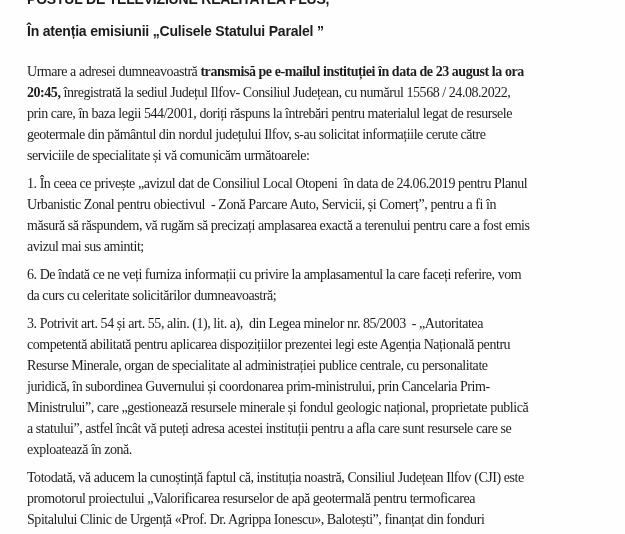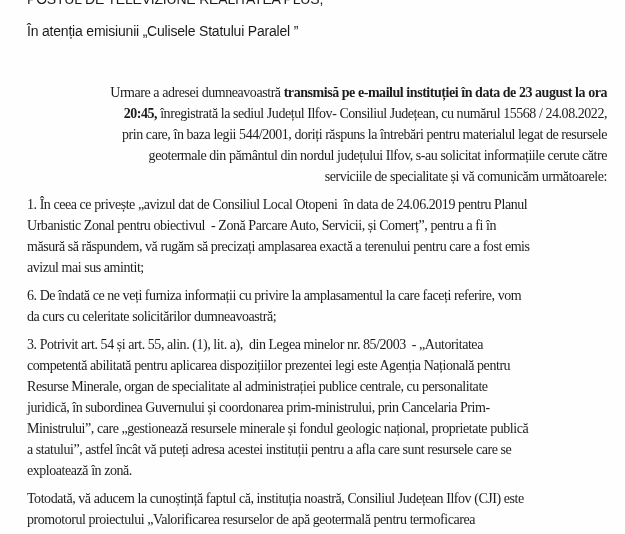--- a/index.html
+++ b/index.html
@@ -16,21 +16,21 @@
   .page {
     box-sizing: border-box;
     width: 625px;
     height: 534px;
     background: #fefefe;
     padding: 0 18px 0 27px;
     color: #1e1e1e;
   }
   .hdr {
     font-family: "Liberation Sans", "DejaVu Sans", sans-serif;
-    font-weight: 400;
+    font-weight: 700;
     font-size: 14px;
     letter-spacing: -0.2px;
     color: #1b1b1b;
   }
   
   .clip-line {
     height: 8px;
     overflow: hidden;
   }
   .clip-line .clip-inner {
@@ -45,22 +45,21 @@
   .body-par {
     font-family: "Liberation Serif", "DejaVu Serif", serif;
     font-size: 14px;
     letter-spacing: -0.45px;
     line-height: 21px;
     color: #1d1d1d;
     white-space: pre-wrap;
     margin: 0 0 7px 0;
   }
   .par-intro {
-    margin-top: 41px;
-    text-align: right;
+    margin-top: 20px;
   }
   .b {
     font-weight: 700;
   }
 </style>
 </head>
 <body>
 
 <div class="page">
 

